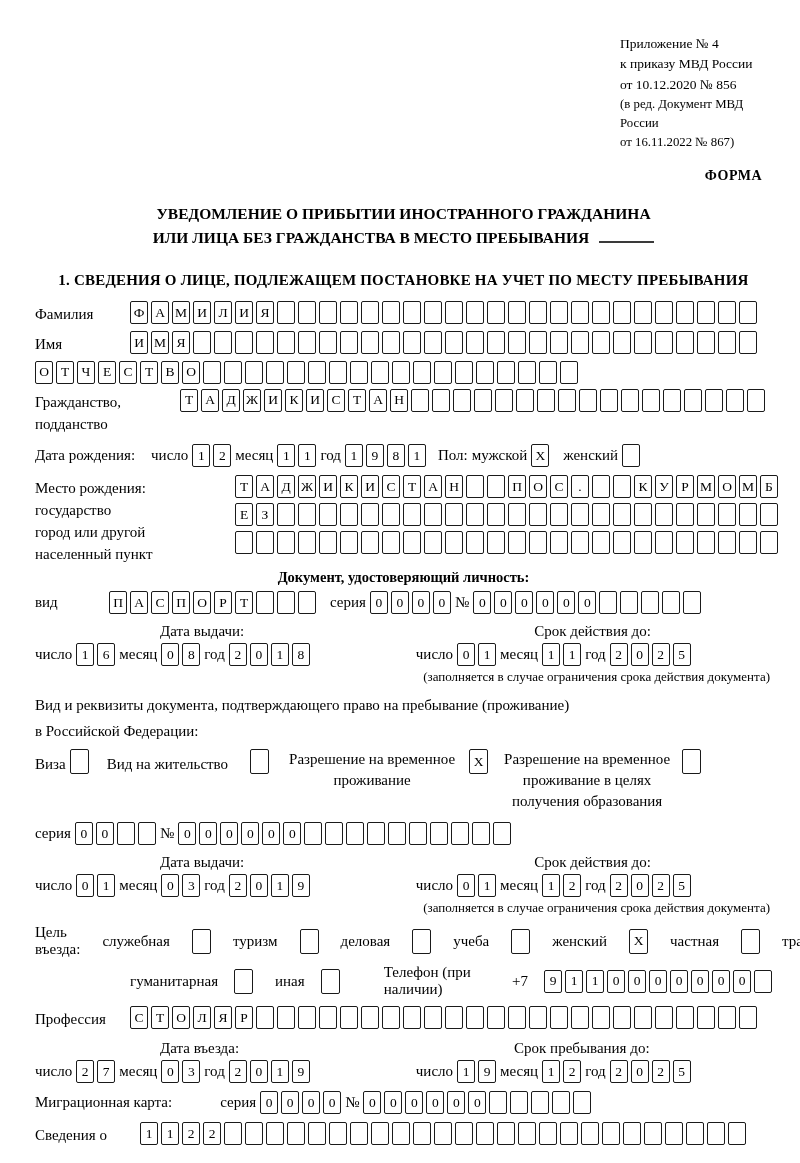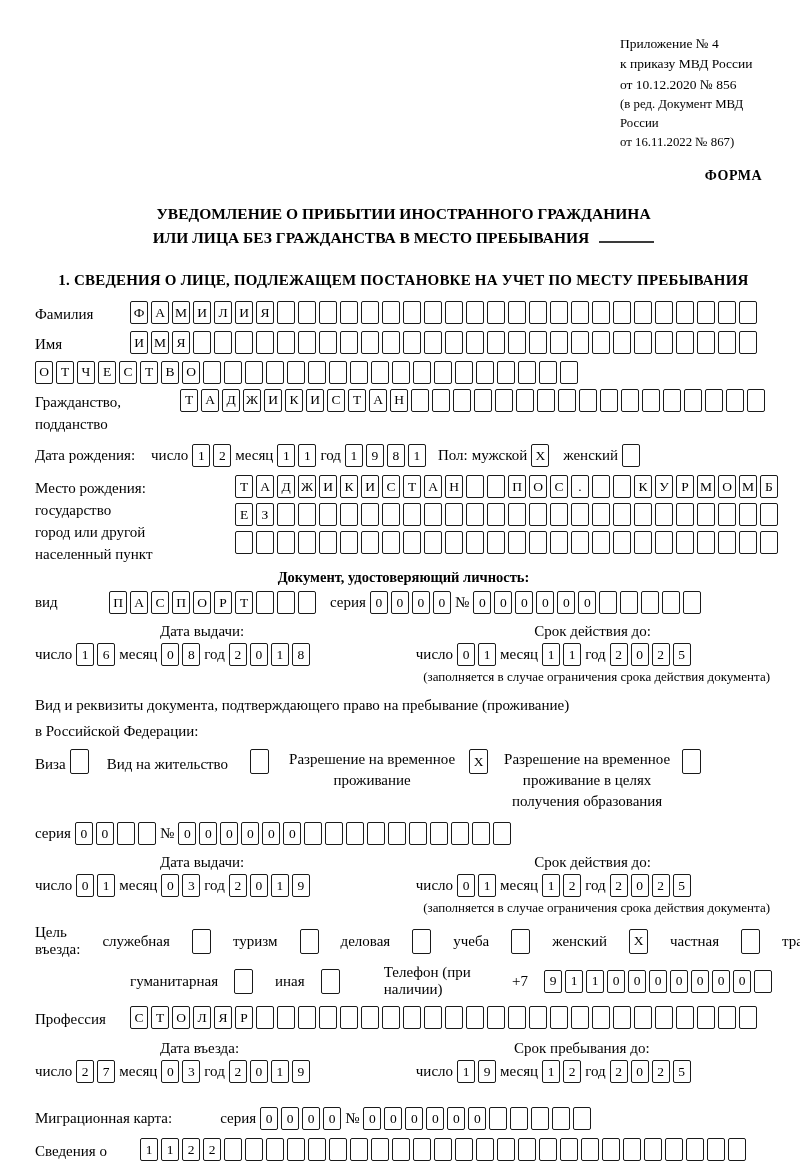--- a/index.html
+++ b/index.html
@@ -629,21 +629,21 @@
       </span>
     <span>год</span>
     <span class="cells">
         <span class="cell">2</span>
         <span class="cell">0</span>
         <span class="cell">2</span>
         <span class="cell">5</span>
       </span>
   </div>
 
-  <div class="row inline" style="margin-top:24px;">
+  <div class="row inline" style="margin-top:8px;">
     <span>Миграционная карта:</span>
     <span style="width:40px"></span>
     <span>серия</span>
     <span class="cells">
         <span class="cell">0</span>
         <span class="cell">0</span>
         <span class="cell">0</span>
         <span class="cell">0</span>
       </span>
     <span>№</span>

